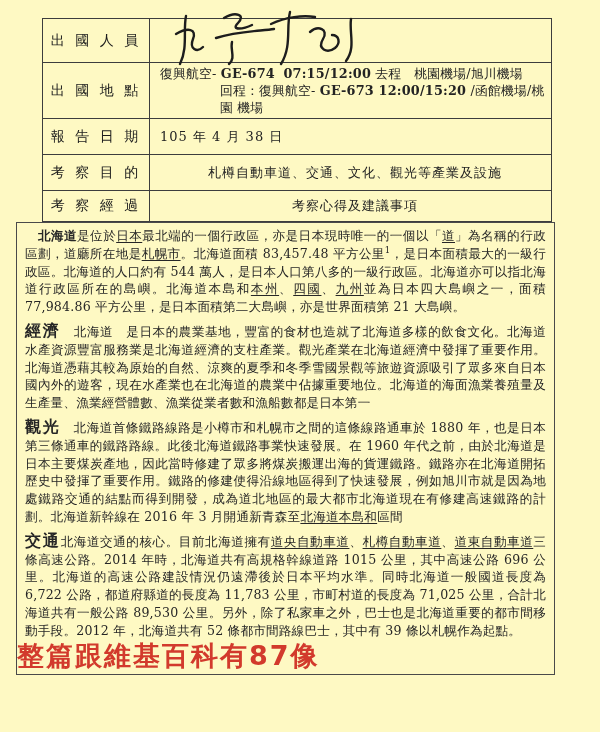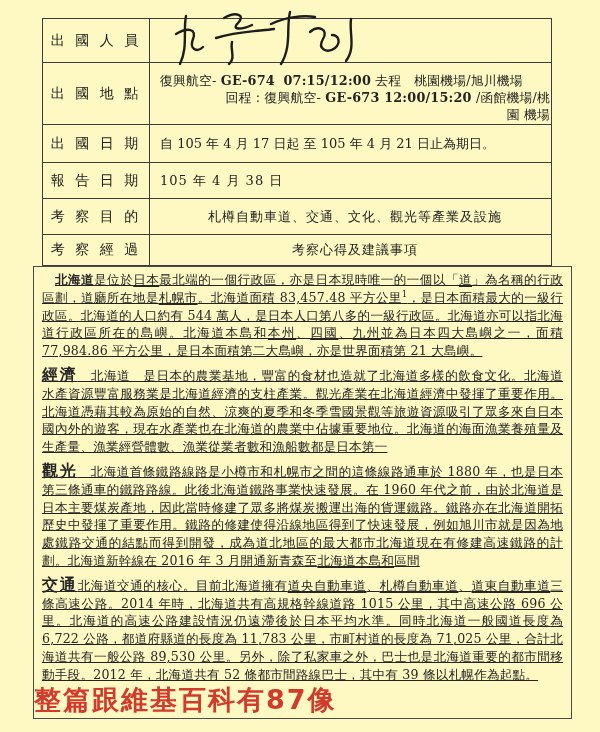--- a/index.html
+++ b/index.html
@@ -24,36 +24,35 @@
   }
   td.val{font-size:13px;padding-left:10px;}
   tr.r1{height:44px}
   tr.r2{height:56px}
   tr.r3{height:38px}
   tr.r4{height:36px}
   tr.r5{height:36px}
   tr.r6{height:31px}
   .sig-cell{position:relative;}
   .sig-svg{position:absolute;left:20px;top:-13px;}
-  tr.r2 td.val{vertical-align:top;padding-top:9px;}
+  tr.r2 td.val{vertical-align:top;padding-top:2px;}
   .fl{font-size:12.8px;line-height:17px;letter-spacing:0.2px;}
-  .fl2{padding-left:60px;text-align:right;}
+  .fl2{padding-left:60px;}
   .v3{padding-left:22px;font-size:13.2px;}
   .v4{padding-left:48px;font-size:13.5px;letter-spacing:1px;}
   .vc{text-align:center;padding-left:0;font-size:13.5px;letter-spacing:1px;}
   
   .bodybox{
     position:relative;
-    margin:0 0 0 33px;
+    margin:0 0 0 16px;
     width:539px;height:453px;
     box-sizing:border-box;
     border:1.5px solid #4a4a4a;
     padding:4px 8px 12px 8px;
     overflow:hidden;
-    text-decoration:underline;
   }
   .para{
     margin:0 0 6px 0;
     font-size:12.6px;line-height:17.8px;
     text-align:justify;letter-spacing:0.2px;
     color:#262626;
   }
   .para.indent{text-indent:13px;}
   .seg-b{font-weight:700;}
   .seg-u{text-decoration:underline;text-underline-offset:2px;}
@@ -91,24 +90,20 @@
         </svg>
       </td>
     </tr>
     <tr class="r2">
       <td class="lbl">出 國 地 點</td>
       <td class="val">
         <div class="fl fl1"><span>復興航空- </span><span class="seg-b">GE-674</span><span>&nbsp;&nbsp;</span><span class="seg-b">07:15/12:00</span><span> 去程　桃園機場/旭川機場</span></div>
         <div class="fl fl2"><span>回程：復興航空- </span><span class="seg-b">GE-673 12:00/15:20</span><span> /函館機場/桃園 機場</span></div>
       </td>
     </tr>
-    <tr class="r3">
-      <td class="lbl">出 國 日 期</td>
-      <td class="val v3">自 105 年 4 月 17 日起 至 105 年 4 月 21 日止為期日。</td>
-    </tr>
     <tr class="r4">
       <td class="lbl">報 告 日 期</td>
       <td class="val v4">105 年 4 月 38 日</td>
     </tr>
     <tr class="r5">
       <td class="lbl">考 察 目 的</td>
       <td class="val vc">札樽自動車道、交通、文化、觀光等產業及設施</td>
     </tr>
     <tr class="r6">
       <td class="lbl">考 察 經 過</td>

